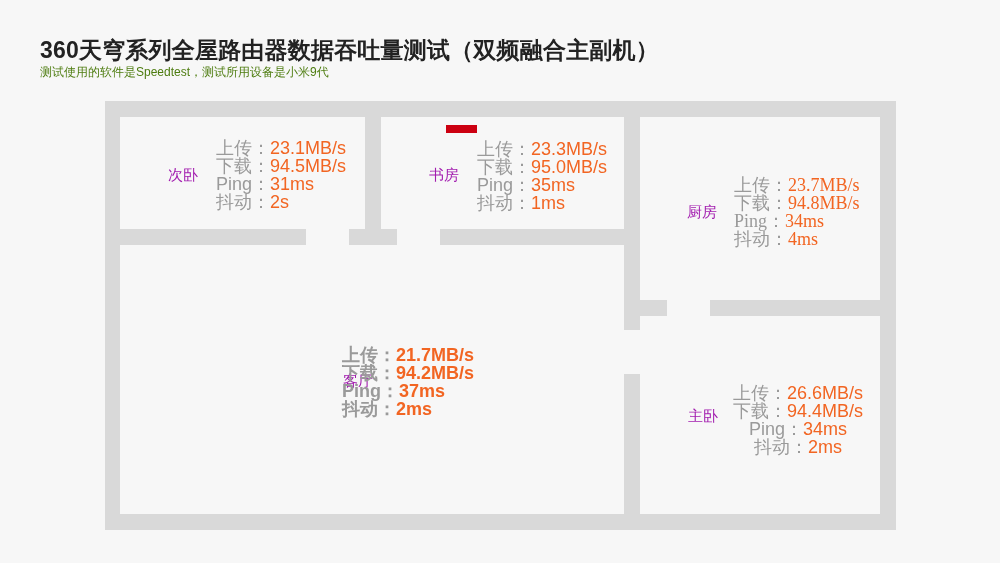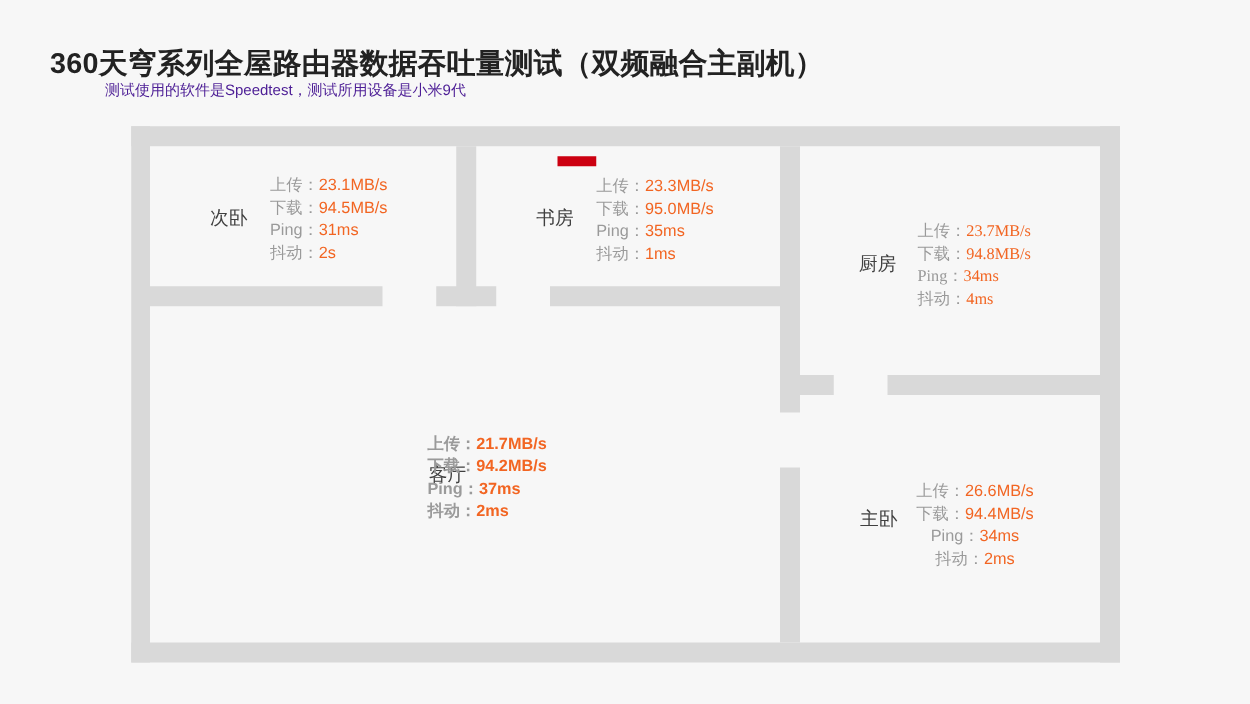--- a/index.html
+++ b/index.html
@@ -10,30 +10,30 @@
     overflow: hidden;
     font-family: "Liberation Sans", "DejaVu Sans", sans-serif;
   }
   .title {
     position: absolute; left: 40px; top: 35px;
     font-size: 23px; font-weight: bold; color: #222;
     letter-spacing: 0.2px; white-space: nowrap;
   }
   .subtitle {
     position: absolute; left: 40px; top: 64px;
-    font-size: 12px; color: #4c1d95; white-space: nowrap; margin-left: 44px;
+    font-size: 12px; color: #4d7c0f; white-space: nowrap;
   }
   .wall { position: absolute; background: #d9d9d9; }
   .marker { position: absolute; background: #cc0011; }
   .room-name {
-    position: absolute; font-size: 15px; color: #404040;
+    position: absolute; font-size: 15px; color: #a21caf;
     white-space: nowrap; line-height: 18px;
   }
   .stats {
-    position: absolute; font-size: 13px; line-height: 18px;
+    position: absolute; font-size: 18px; line-height: 18px;
     white-space: nowrap;
   }
   .stat-row { display: block; }
   .stat-label { color: #9a9a9a; }
   .stat-value { color: #f26522; }
 </style>
 </head>
 <body>
 
 <div class="title">360天穹系列全屋路由器数据吞吐量测试（双频融合主副机）</div>

